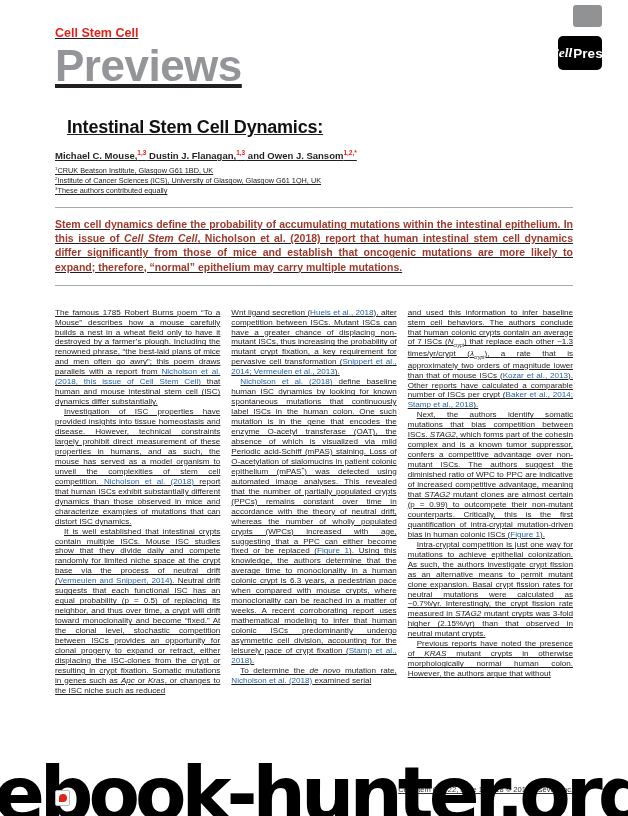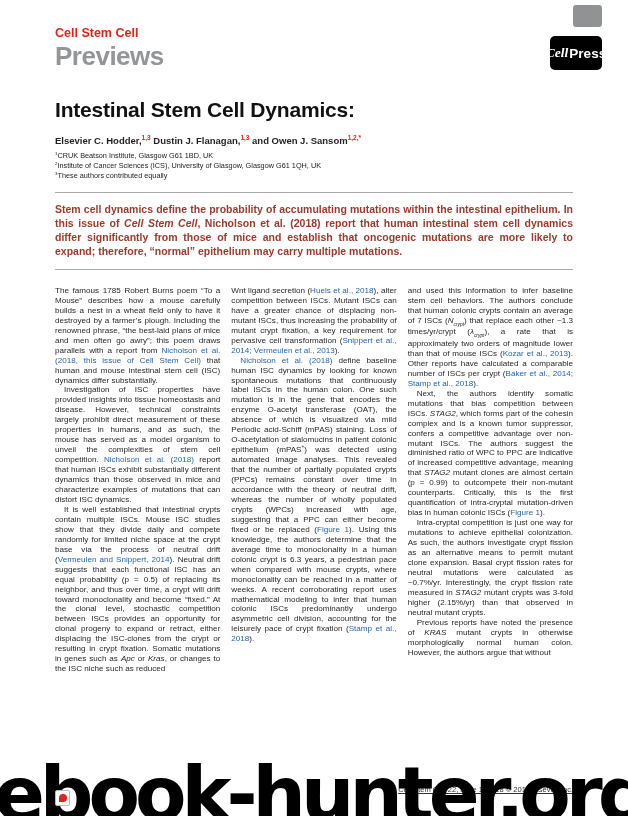--- a/index.html
+++ b/index.html
@@ -7,40 +7,40 @@
     --link-blue:#2765a8;
     --abstract:#9c3a2d;
     --gray:#939598;
   }
   *{box-sizing:border-box;}
   html,body{margin:0;padding:0;}
   body{
     width:628px;height:816px;position:relative;overflow:hidden;background:#ffffff;
     font-family:"Liberation Sans",sans-serif;color:#231f20;
   }
-  .page{padding:26px 55px 0;}
+  .page{padding:26px 55px 0;text-decoration:underline;}
   .journal-name{font-size:12.5px;font-weight:bold;color:var(--brand-red);}
-  .section-name{font-size:26px;font-weight:bold;color:var(--gray);letter-spacing:-0.5px;margin-top:1px;}
+  .section-name{font-size:44px;font-weight:bold;color:var(--gray);letter-spacing:-0.5px;margin-top:1px;}
   .corner-tab{position:absolute;top:5px;right:26px;width:29px;height:22px;background:#909294;border-radius:3px;}
-  .cellpress-logo{position:absolute;top:36px;right:26px;width:52px;height:34px;background:#000;border-radius:5px;display:flex;align-items:center;justify-content:center;color:#fff;}
+  .cellpress-logo{position:absolute;top:36px;right:26px;width:44px;height:34px;background:#000;border-radius:5px;display:flex;align-items:center;justify-content:center;color:#fff;}
   .logo-cell{font-family:"Liberation Serif",serif;font-style:italic;font-weight:bold;font-size:13.5px;}
   .logo-press{font-family:"Liberation Sans",sans-serif;font-weight:bold;font-size:13.5px;margin-left:1px;text-align:center;}
-  h1{font-size:21px;line-height:1.12;margin:26px 0 0;letter-spacing:-0.2px;color:#111;font-weight:bold;}
+  h1{font-size:18px;line-height:1.12;margin:26px 12px 0;letter-spacing:-0.2px;color:#111;font-weight:bold;}
   .authors{margin-top:13px;font-size:9.5px;font-weight:bold;}
   sup{line-height:0;}
   .seg-supred{color:var(--brand-red);font-size:6.5px;font-weight:bold;}
   .seg-sup{font-size:60%;}
   .seg-link{color:var(--link-blue);cursor:pointer;}
   .seg-i{font-style:italic;}
   .seg-sub{font-size:60%;font-style:italic;}
   .affiliations{margin-top:5px;font-size:7.3px;line-height:1.38;color:#222;}
   .aff-line{white-space:nowrap;}
   .rule{border:0;border-top:1px solid #a9a9a9;margin:11px 0 0;}
   .abstract{font-size:10.5px;font-weight:bold;color:var(--abstract);line-height:1.34;text-align:justify;margin:9px 0 1px;}
-  .columns{display:flex;gap:11px;margin-top:16px;}
+  .columns{display:flex;gap:11px;margin-top:22px;}
   .col{flex:1;font-size:8.1px;line-height:1.23;text-align:justify;}
   .body-p{margin:0;}
   .body-p.indent{text-indent:9px;}
   .crossmark{position:absolute;left:55px;bottom:10px;z-index:3;width:15px;height:16px;background:#fff;border:1px solid #bbb;border-radius:2px;display:flex;align-items:center;justify-content:center;}
   .crossmark-mark{width:8px;height:8px;background:var(--brand-red);border-radius:50% 50% 50% 0;}
   .footer-text{position:absolute;right:55px;bottom:22px;font-size:7.5px;z-index:1;color:#333;white-space:nowrap;text-decoration:underline;}
   .watermark{
     position:absolute;left:-6px;right:-6px;bottom:-16px;z-index:2;
     font-family:"DejaVu Sans",sans-serif;font-weight:bold;font-size:75px;
     letter-spacing:-5px;color:#000;text-align:center;white-space:nowrap;line-height:1;
@@ -57,21 +57,21 @@
 </div>
 
 <div class="page">
   <header>
     <div class="journal-name">Cell Stem Cell</div>
     <div class="section-name">Previews</div>
   </header>
 
   <h1><span>Intestinal Stem Cell Dynamics:</span><br></h1>
 
-  <div class="authors"><span>Elsevier C. Hodder,</span><sup class="seg-supred">1,3</sup><span> Dustin J. Flanagan,</span><sup class="seg-supred">1,3</sup><span> and Owen J. Sansom</span><sup class="seg-supred">1,2,*</sup></div>
+  <div class="authors"><span>Michael C. Mouse,</span><sup class="seg-supred">1,3</sup><span> Dustin J. Flanagan,</span><sup class="seg-supred">1,3</sup><span> and Owen J. Sansom</span><sup class="seg-supred">1,2,*</sup></div>
 
   <div class="affiliations">
     <div class="aff-line"><sup class="seg-sup">1</sup><span>CRUK Beatson Institute, Glasgow G61 1BD, UK</span></div>
     <div class="aff-line"><sup class="seg-sup">2</sup><span>Institute of Cancer Sciences (ICS), University of Glasgow, Glasgow G61 1QH, UK</span></div>
     <div class="aff-line"><sup class="seg-sup">3</sup><span>These authors contributed equally</span></div>
   </div>
 
   <hr class="rule">
 
   <p class="abstract"><span>Stem cell dynamics define the probability of accumulating mutations within the intestinal epithelium. In this issue of </span><span class="seg-i">Cell Stem Cell</span><span>, Nicholson et al. (2018) report that human intestinal stem cell dynamics differ significantly from those of mice and establish that oncogenic mutations are more likely to expand; therefore, “normal” epithelium may carry multiple mutations.</span></p>
@@ -80,20 +80,21 @@
 
   <main class="columns">
     <div class="col">
         <p class="body-p"><span>The famous 1785 Robert Burns poem “To a Mouse” describes how a mouse carefully builds a nest in a wheat field only to have it destroyed by a farmer’s plough. Including the renowned phrase, “the best-laid plans of mice and men often go awry”; this poem draws parallels with a report from </span><span class="seg-link">Nicholson et al. (2018, this issue of Cell Stem Cell)</span><span> that human and mouse intestinal stem cell (ISC) dynamics differ substantially.</span></p>
         <p class="body-p indent"><span>Investigation of ISC properties have provided insights into tissue homeostasis and disease. However, technical constraints largely prohibit direct measurement of these properties in humans, and as such, the mouse has served as a model organism to unveil the complexities of stem cell competition. </span><span class="seg-link">Nicholson et al. (2018)</span><span> report that human ISCs exhibit substantially different dynamics than those observed in mice and characterize examples of mutations that can distort ISC dynamics.</span></p>
         <p class="body-p indent"><span>It is well established that intestinal crypts contain multiple ISCs. Mouse ISC studies show that they divide daily and compete randomly for limited niche space at the crypt base via the process of neutral drift (</span><span class="seg-link">Vermeulen and Snippert, 2014</span><span>). Neutral drift suggests that each functional ISC has an equal probability (p = 0.5) of replacing its neighbor, and thus over time, a crypt will drift toward monoclonality and become “fixed.” At the clonal level, stochastic competition between ISCs provides an opportunity for clonal progeny to expand or retract, either displacing the ISC-clones from the crypt or resulting in crypt fixation. Somatic mutations in genes such as </span><span class="seg-i">Apc</span><span> or </span><span class="seg-i">Kras</span><span>, or changes to the ISC niche such as reduced</span></p>
       </div>
     <div class="col">
         <p class="body-p"><span>Wnt ligand secretion (</span><span class="seg-link">Huels et al., 2018</span><span>), alter competition between ISCs. Mutant ISCs can have a greater chance of displacing non-mutant ISCs, thus increasing the probability of mutant crypt fixation, a key requirement for pervasive cell transformation (</span><span class="seg-link">Snippert et al., 2014; Vermeulen et al., 2013</span><span>).</span></p>
         <p class="body-p indent"><span class="seg-link">Nicholson et al. (2018)</span><span> define baseline human ISC dynamics by looking for known spontaneous mutations that continuously label ISCs in the human colon. One such mutation is in the gene that encodes the enzyme O-acetyl transferase (OAT), the absence of which is visualized via mild Periodic acid-Schiff (mPAS) staining. Loss of O-acetylation of sialomucins in patient colonic epithelium (mPAS</span><sup class="seg-sup">+</sup><span>) was detected using automated image analyses. This revealed that the number of partially populated crypts (PPCs) remains constant over time in accordance with the theory of neutral drift, whereas the number of wholly populated crypts (WPCs) increased with age, suggesting that a PPC can either become fixed or be replaced (</span><span class="seg-link">Figure 1</span><span>). Using this knowledge, the authors determine that the average time to monoclonality in a human colonic crypt is 6.3 years, a pedestrian pace when compared with mouse crypts, where monoclonality can be reached in a matter of weeks. A recent corroborating report uses mathematical modeling to infer that human colonic ISCs predominantly undergo asymmetric cell division, accounting for the leisurely pace of crypt fixation (</span><span class="seg-link">Stamp et al., 2018</span><span>).</span></p>
+        <p class="body-p indent"><span>To determine the </span><span class="seg-i">de novo</span><span> mutation rate, </span><span class="seg-link">Nicholson et al. (2018)</span><span> examined serial</span></p>
       </div>
     <div class="col">
         <p class="body-p"><span>and used this information to infer baseline stem cell behaviors. The authors conclude that human colonic crypts contain an average of 7 ISCs (</span><span class="seg-i">N</span><sub class="seg-sub">crypt</sub><span>) that replace each other ~1.3 times/yr/crypt (</span><span class="seg-i">λ</span><sub class="seg-sub">crypt</sub><span>), a rate that is approximately two orders of magnitude lower than that of mouse ISCs (</span><span class="seg-link">Kozar et al., 2013</span><span>). Other reports have calculated a comparable number of ISCs per crypt (</span><span class="seg-link">Baker et al., 2014; Stamp et al., 2018</span><span>).</span></p>
         <p class="body-p indent"><span>Next, the authors identify somatic mutations that bias competition between ISCs. </span><span class="seg-i">STAG2</span><span>, which forms part of the cohesin complex and is a known tumor suppressor, confers a competitive advantage over non-mutant ISCs. The authors suggest the diminished ratio of WPC to PPC are indicative of increased competitive advantage, meaning that </span><span class="seg-i">STAG2</span><span> mutant clones are almost certain (p = 0.99) to outcompete their non-mutant counterparts. Critically, this is the first quantification of intra-cryptal mutation-driven bias in human colonic ISCs (</span><span class="seg-link">Figure 1</span><span>).</span></p>
         <p class="body-p indent"><span>Intra-cryptal competition is just one way for mutations to achieve epithelial colonization. As such, the authors investigate crypt fission as an alternative means to permit mutant clone expansion. Basal crypt fission rates for neutral mutations were calculated as ~0.7%/yr. Interestingly, the crypt fission rate measured in </span><span class="seg-i">STAG2</span><span> mutant crypts was 3-fold higher (2.15%/yr) than that observed in neutral mutant crypts.</span></p>
         <p class="body-p indent"><span>Previous reports have noted the presence of </span><span class="seg-i">KRAS</span><span> mutant crypts in otherwise morphologically normal human colon. However, the authors argue that without</span></p>
       </div>
   </main>
 </div>
 

